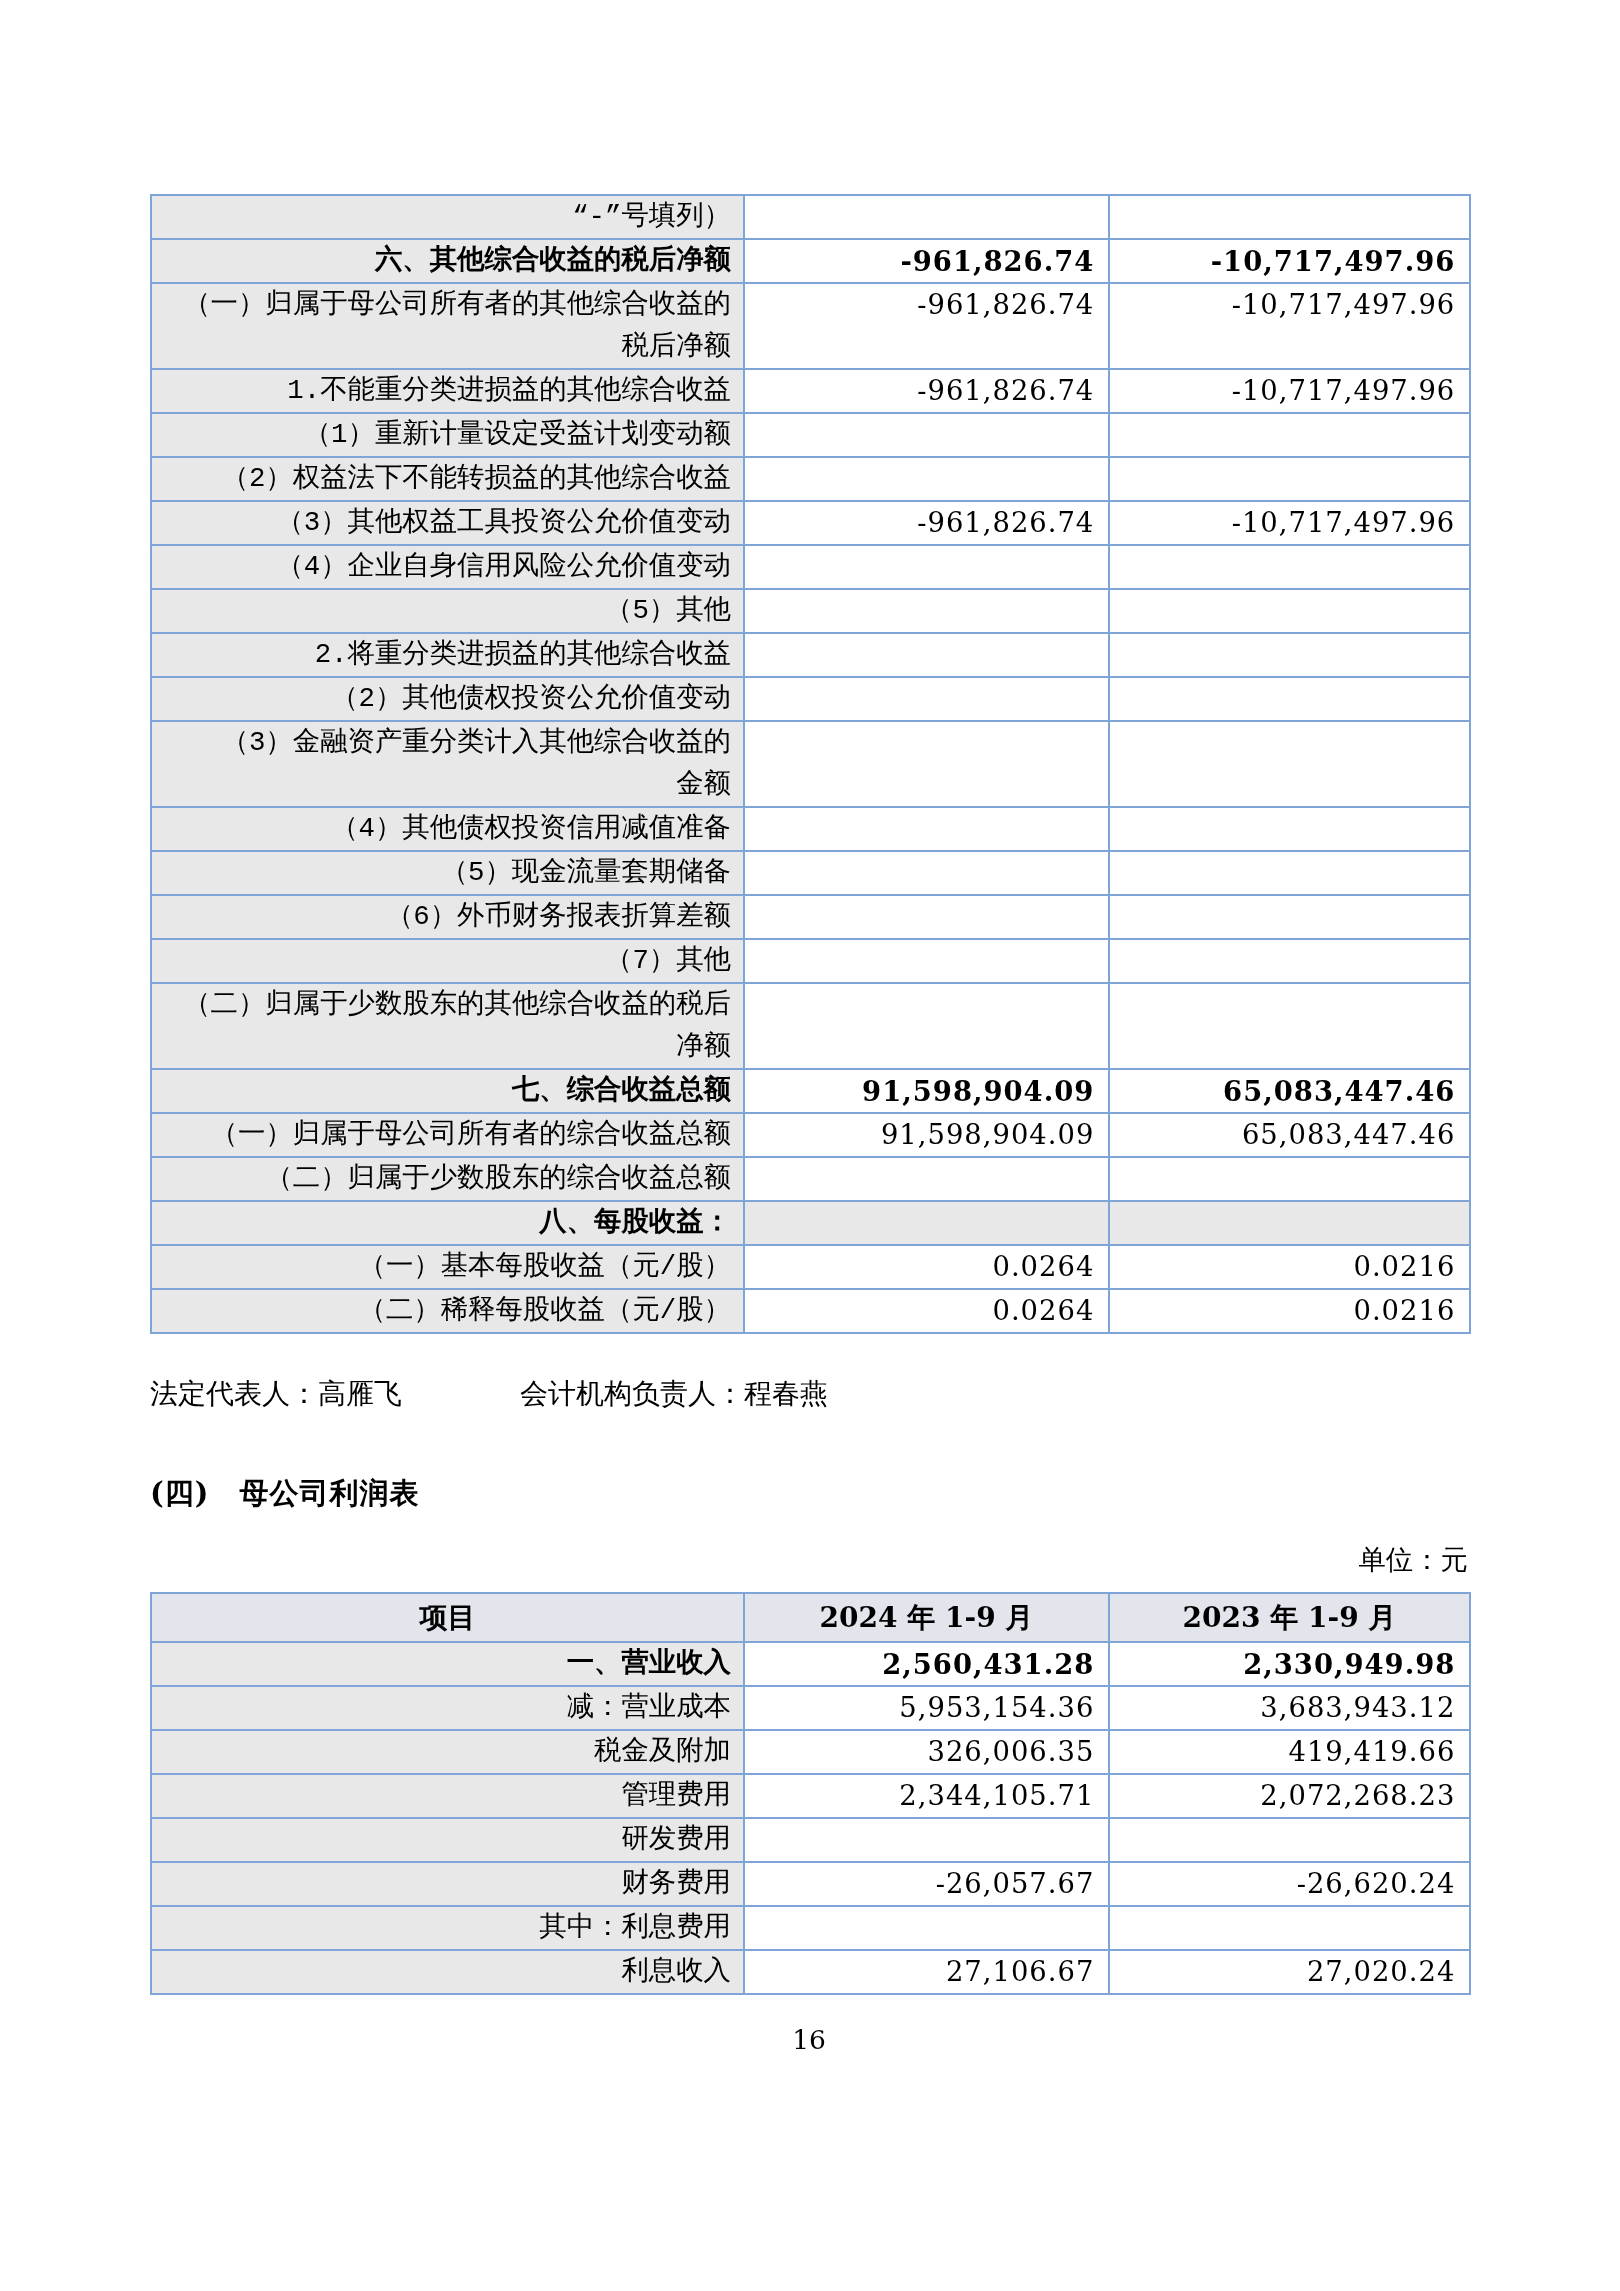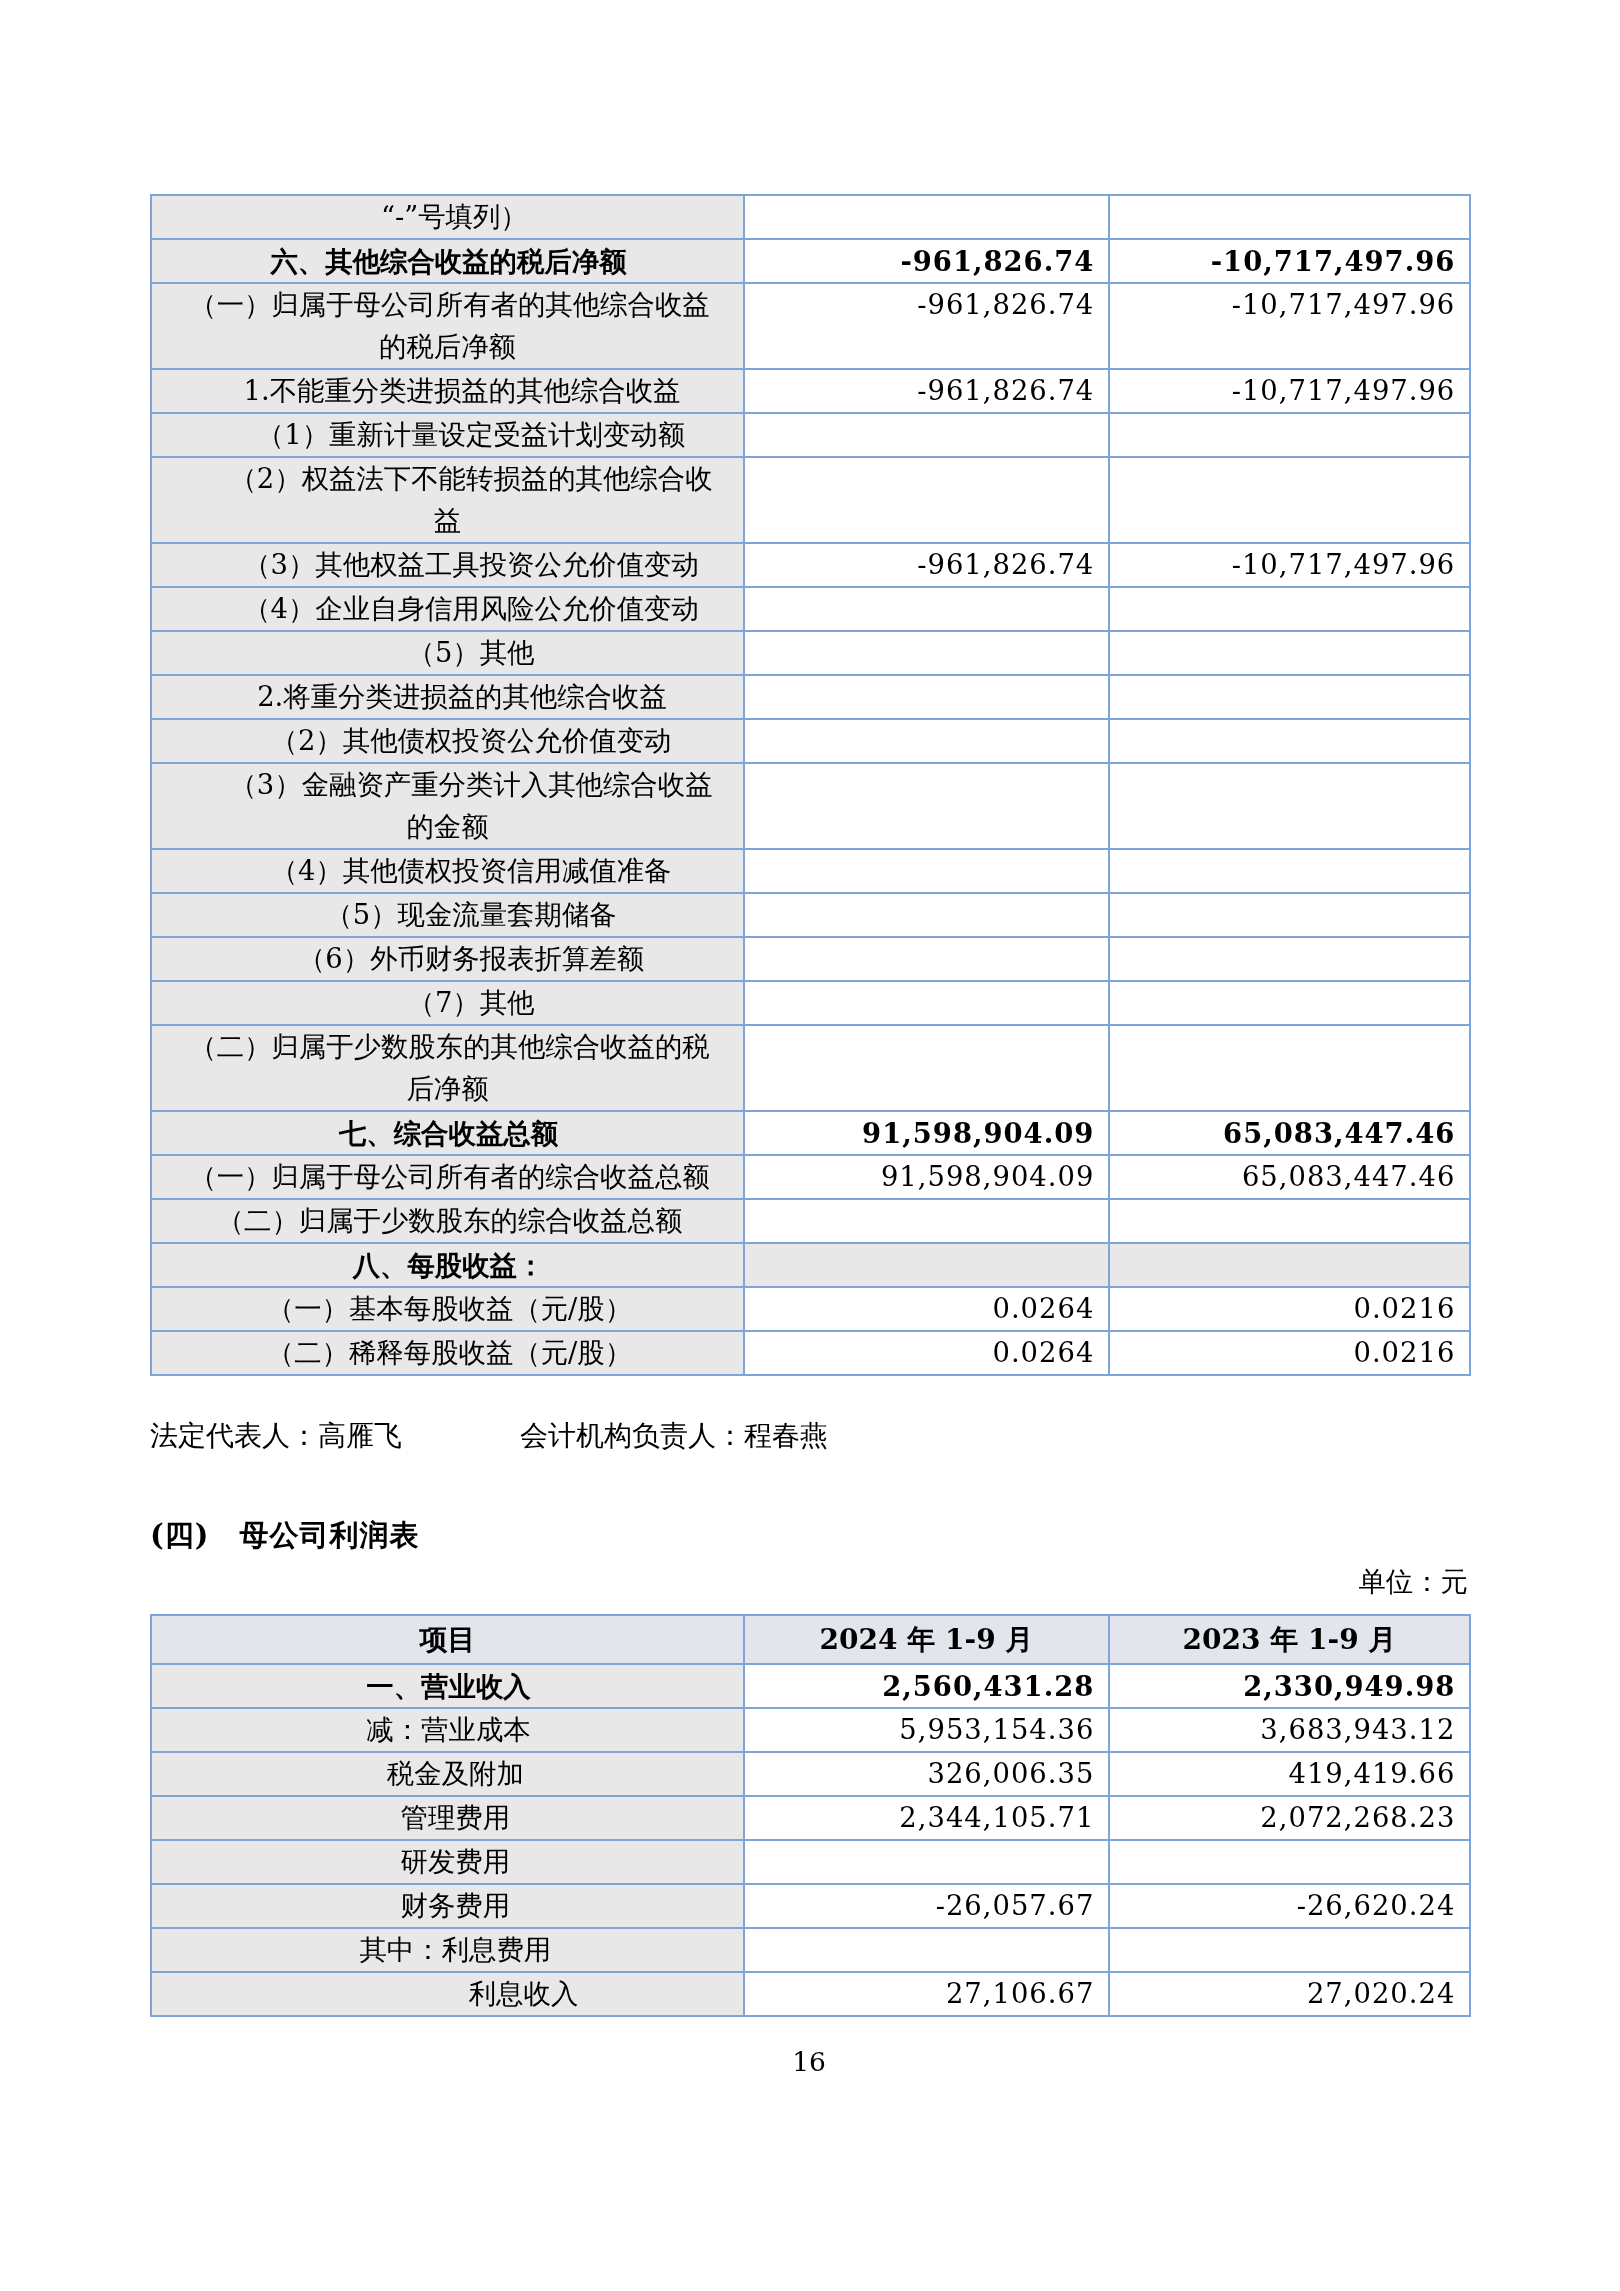--- a/index.html
+++ b/index.html
@@ -24,22 +24,23 @@
   .fin-table td,.fin-table th{
     border:2px solid var(--border-strong);
     font-size:27.4px;
     line-height:42px;
     vertical-align:top;
     overflow:hidden;
   }
   .fin-table tr{height:44px;}
   .lbl{
     background:var(--cell-shade);
-    text-align:center;
-    padding:0 24px;
+    text-align:right;
+    padding:0 12px;
+    font-family:Liberation Mono, monospace;
   }
   .val{
     background:#ffffff;
     text-align:right;
     padding:0 13.7px 0 3.9px;
     letter-spacing:1px;
   }
   tr.bold td{font-weight:bold;}
   tr.shaded td.val{background:var(--cell-shade);}
 
@@ -71,21 +72,21 @@
   .signatories .sig-2{flex:0 0 470px;}
   .signatories .sig-3{flex:1 1 auto;}
 
   .section-title{
     margin-top:61px;
     font-size:29px;
     font-weight:bold;
     letter-spacing:1px;
   }
   .unit-line{
-    margin-top:8px;
+    margin-top:28px;
     width:1318px;
     text-align:right;
     font-size:27.4px;
   }
   .t2{margin-top:13.7px;}
 
   .page-number{
     margin-top:29px;
     width:1318px;
     text-align:center;

